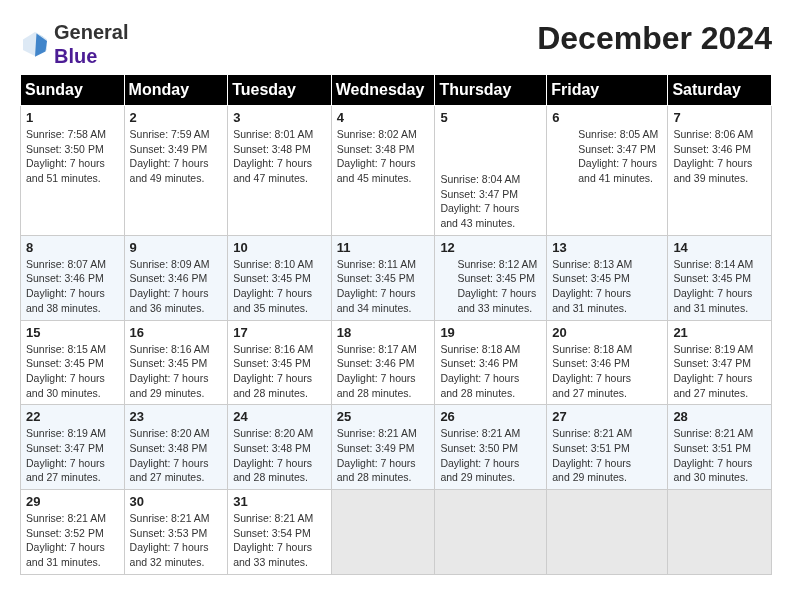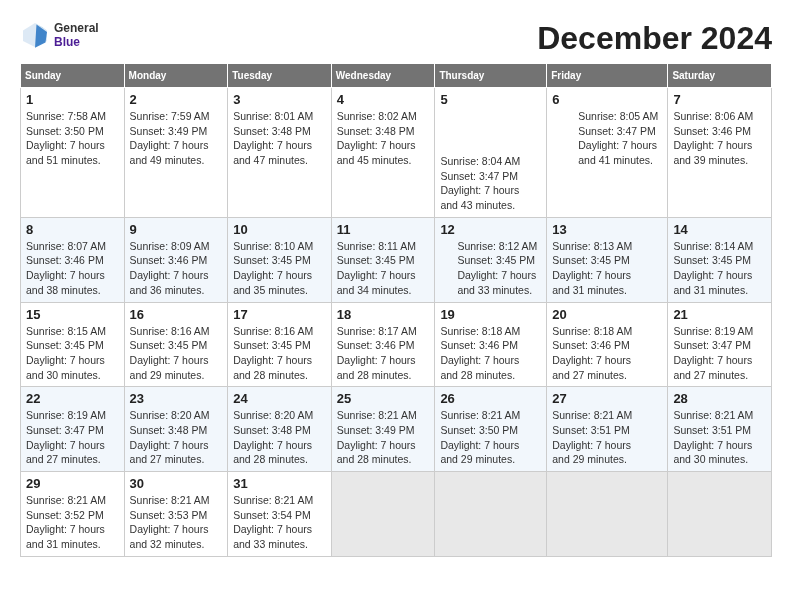--- a/index.html
+++ b/index.html
@@ -15,21 +15,21 @@
       align-items: flex-start;
       justify-content: space-between;
       margin-bottom: 6px;
     }
     .logo {
       display: flex;
       align-items: center;
       gap: 4px;
     }
     .logo-text {
-      font-size: 12px;
+      font-size: 20px;
       font-weight: bold;
       line-height: 1.2;
     }
     .logo-text .general { color: #333; }
     .logo-text .blue { color: #4c1d95; }
     .logo-icon {
       width: 30px;
       height: 30px;
     }
     .title-block {
@@ -44,25 +44,25 @@
       font-size: 16px;
       font-weight: normal;
       color: #444;
     }
     .calendar {
       width: 100%;
       border-collapse: collapse;
       font-size: 11px;
     }
     .calendar thead tr th {
-      background-color: #737373;
+      background-color: #000000;
       color: #fff;
       padding: 6px 4px;
       text-align: left;
-      font-size: 10px;
+      font-size: 16px;
       font-weight: bold;
       border: 1px solid #fff;
     }
     .calendar tbody tr td {
       vertical-align: top;
       border: 1px solid #ccc;
       padding: 4px 5px;
       background: #fff;
       min-width: 100px;
       min-height: 70px;

